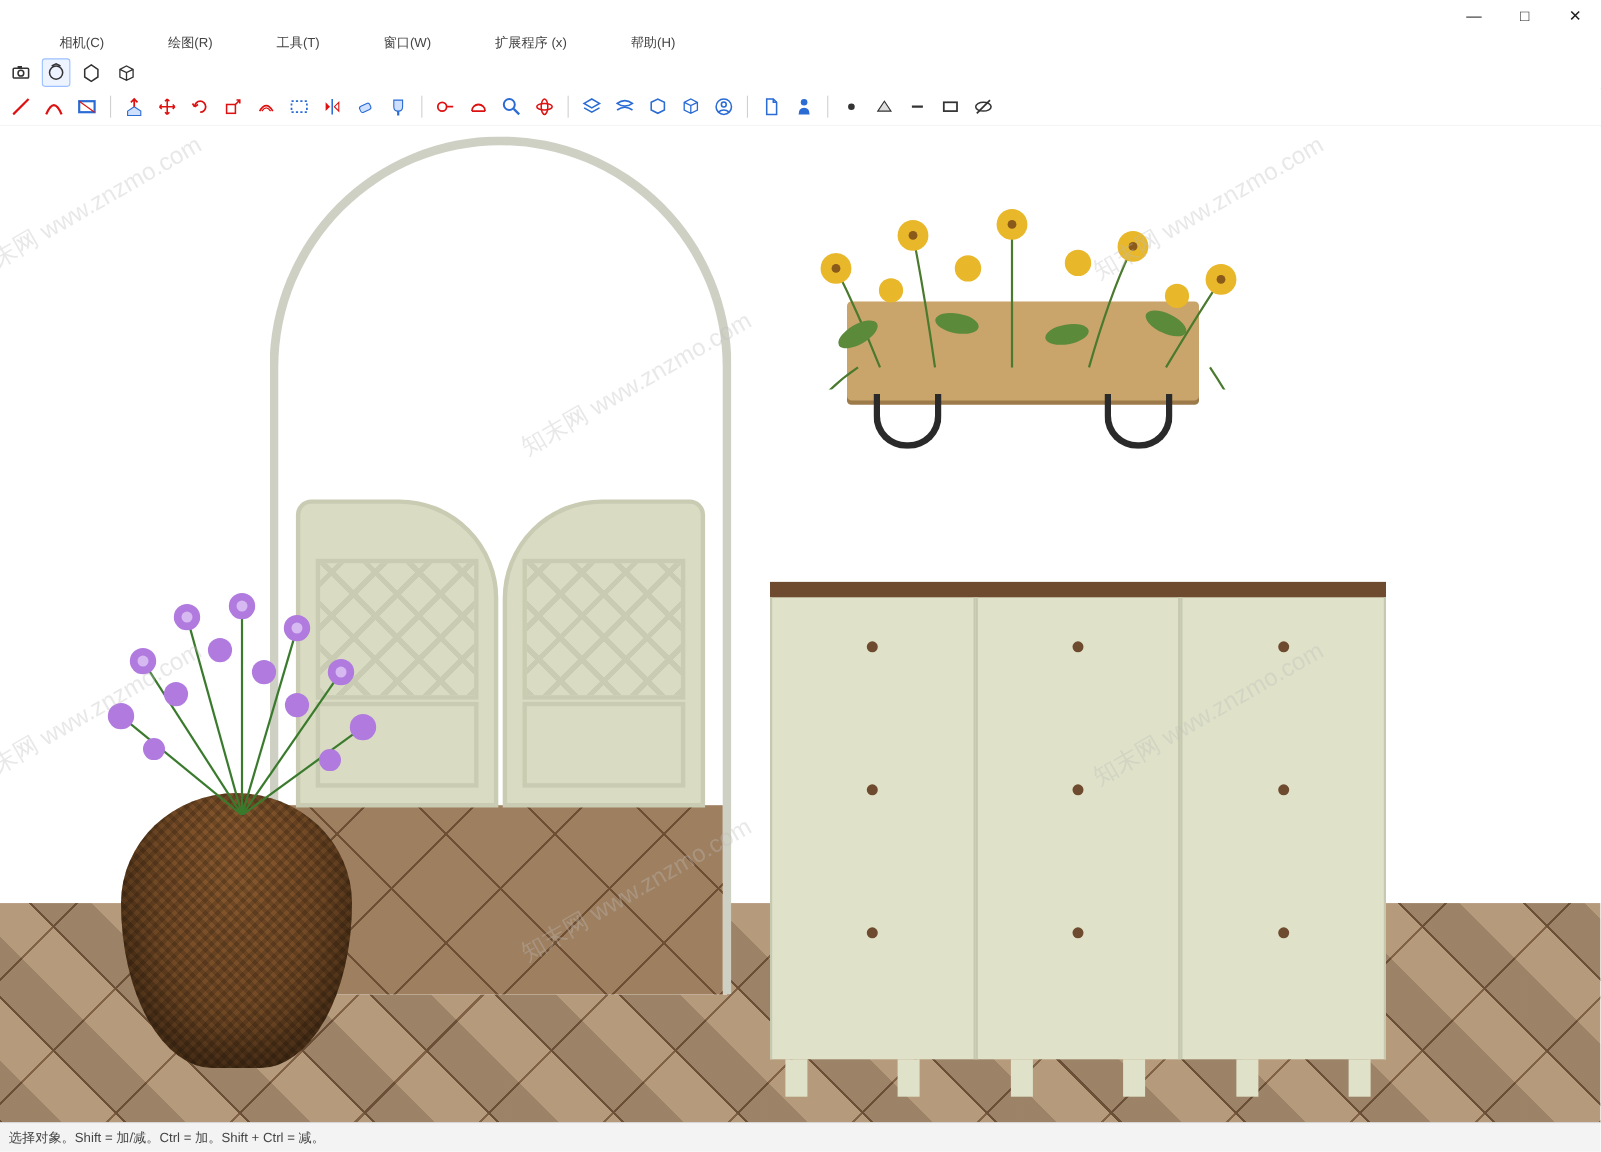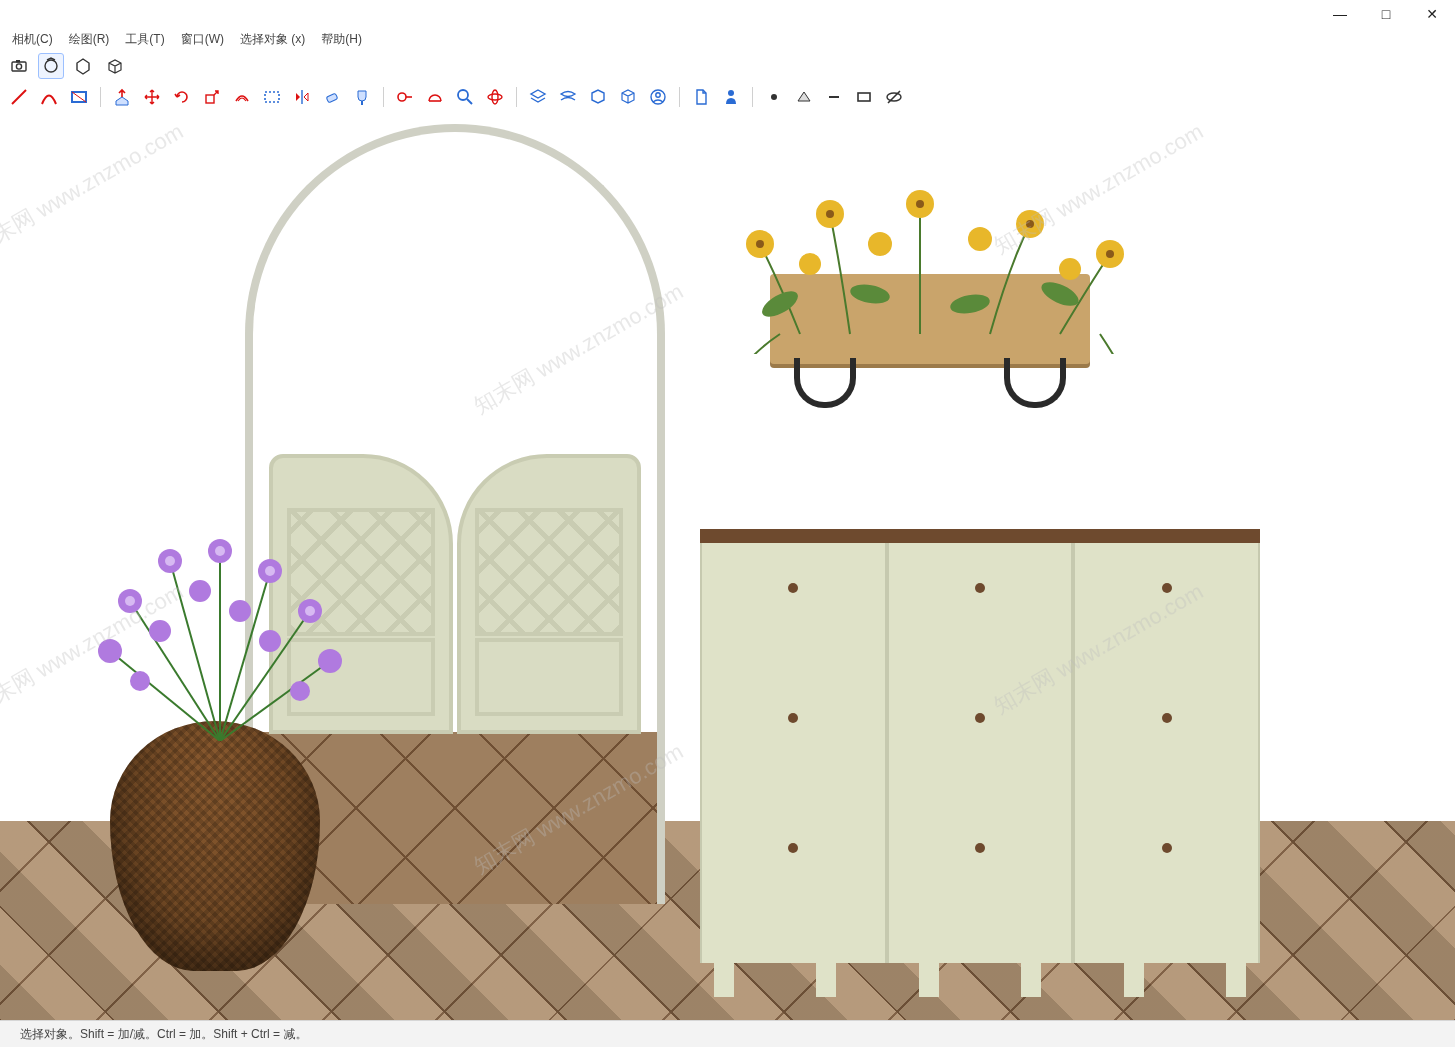--- a/index.html
+++ b/index.html
@@ -1,33 +1,33 @@
 <!DOCTYPE html>
 <html><head>
 <meta charset="utf-8">
 <style>
   html,body{margin:0;padding:0;width:1455px;height:1047px;font-family:"Microsoft YaHei","SimSun",sans-serif;font-size:12px;background:#fff;overflow:hidden;color:#333;}
   
   .winctrls{position:absolute;top:0;right:0;height:28px;display:flex;}
   .winctrls div{width:46px;height:28px;display:flex;align-items:center;justify-content:center;color:#222;font-size:14px;}
   
   .menubar{position:absolute;top:28px;left:0;right:0;height:22px;display:flex;align-items:center;padding-left:4px;color:#444;}
-  .menubar span{padding:2px 8px;cursor:default;}
+  .menubar span{padding:2px 8px;cursor:default;margin-left:42px;}
   
   .iconbar2{position:absolute;top:52px;left:0;right:0;height:28px;border-bottom:1px solid #d6d6d6;display:flex;align-items:center;padding-left:6px;gap:6px;}
   .iconbtn{width:24px;height:24px;display:flex;align-items:center;justify-content:center;border:1px solid transparent;border-radius:3px;}
   .sep{width:1px;height:20px;background:#d0d0d0;margin:0 4px;}
   
   .toolbar{position:absolute;top:80px;left:0;right:0;height:34px;background:#fff;border-bottom:1px solid #d6d6d6;display:flex;align-items:center;padding-left:6px;gap:4px;}
   .tbtn{width:26px;height:26px;display:flex;align-items:center;justify-content:center;border-radius:3px;}
   .tbtn svg{display:block;}
   
   .viewport{position:absolute;top:114px;left:0;right:0;bottom:26px;background:#fff;overflow:hidden;}
   
-  .statusbar{position:absolute;bottom:0;left:0;right:0;height:26px;background:#f3f3f3;border-top:1px solid #d6d6d6;display:flex;align-items:center;padding-left:20px;color:#444;}
+  .statusbar{position:absolute;bottom:0;left:0;right:0;height:26px;background:#f3f3f3;border-top:1px solid #d6d6d6;display:flex;align-items:center;padding-left:8px;color:#444;}
   
   .wm{position:absolute;right:14px;bottom:30px;text-align:right;color:rgba(140,140,140,0.85);font-size:28px;line-height:1.1;font-weight:300;letter-spacing:1px;}
   .wm .idline{font-size:22px;color:rgba(140,140,140,0.8);}
   .wm-diag{position:absolute;color:rgba(190,190,190,0.35);font-size:22px;transform:rotate(-30deg);white-space:nowrap;pointer-events:none;}
   
   .floor{position:absolute;left:0;right:0;bottom:0;height:200px;background:
     repeating-linear-gradient(45deg,#7a5a3d 0 2px,transparent 2px 80px),
     repeating-linear-gradient(-45deg,#7a5a3d 0 2px,transparent 2px 80px),
     #b29575;}
   .floor:before{content:"";position:absolute;inset:0;background:
@@ -67,21 +67,21 @@
   <div>—</div>
   <div>□</div>
   <div>✕</div>
 </div>
 
 <div class="menubar">
   <span>相机(C)</span>
   <span>绘图(R)</span>
   <span>工具(T)</span>
   <span>窗口(W)</span>
-  <span>选择对象 (x)</span>
+  <span>扩展程序 (x)</span>
   <span>帮助(H)</span>
 </div>
 
 <div class="iconbar2">
   <div class="iconbtn">
     <svg width="18" height="18" viewBox="0 0 18 18">
         <rect x="2" y="5" width="14" height="9" rx="1" fill="none" stroke="#333" stroke-width="1.4"></rect>
         <circle cx="9" cy="9.5" r="2.6" fill="none" stroke="#333" stroke-width="1.4"></circle>
         <rect x="6" y="3" width="4" height="2.5" fill="#333"></rect>
       </svg>

